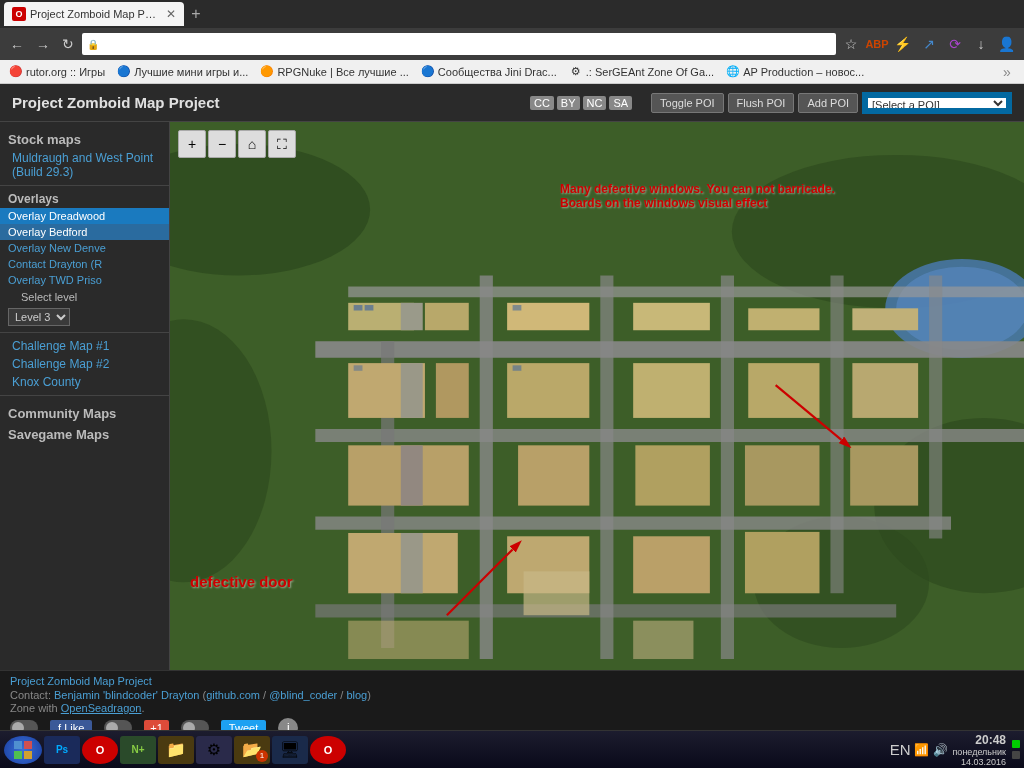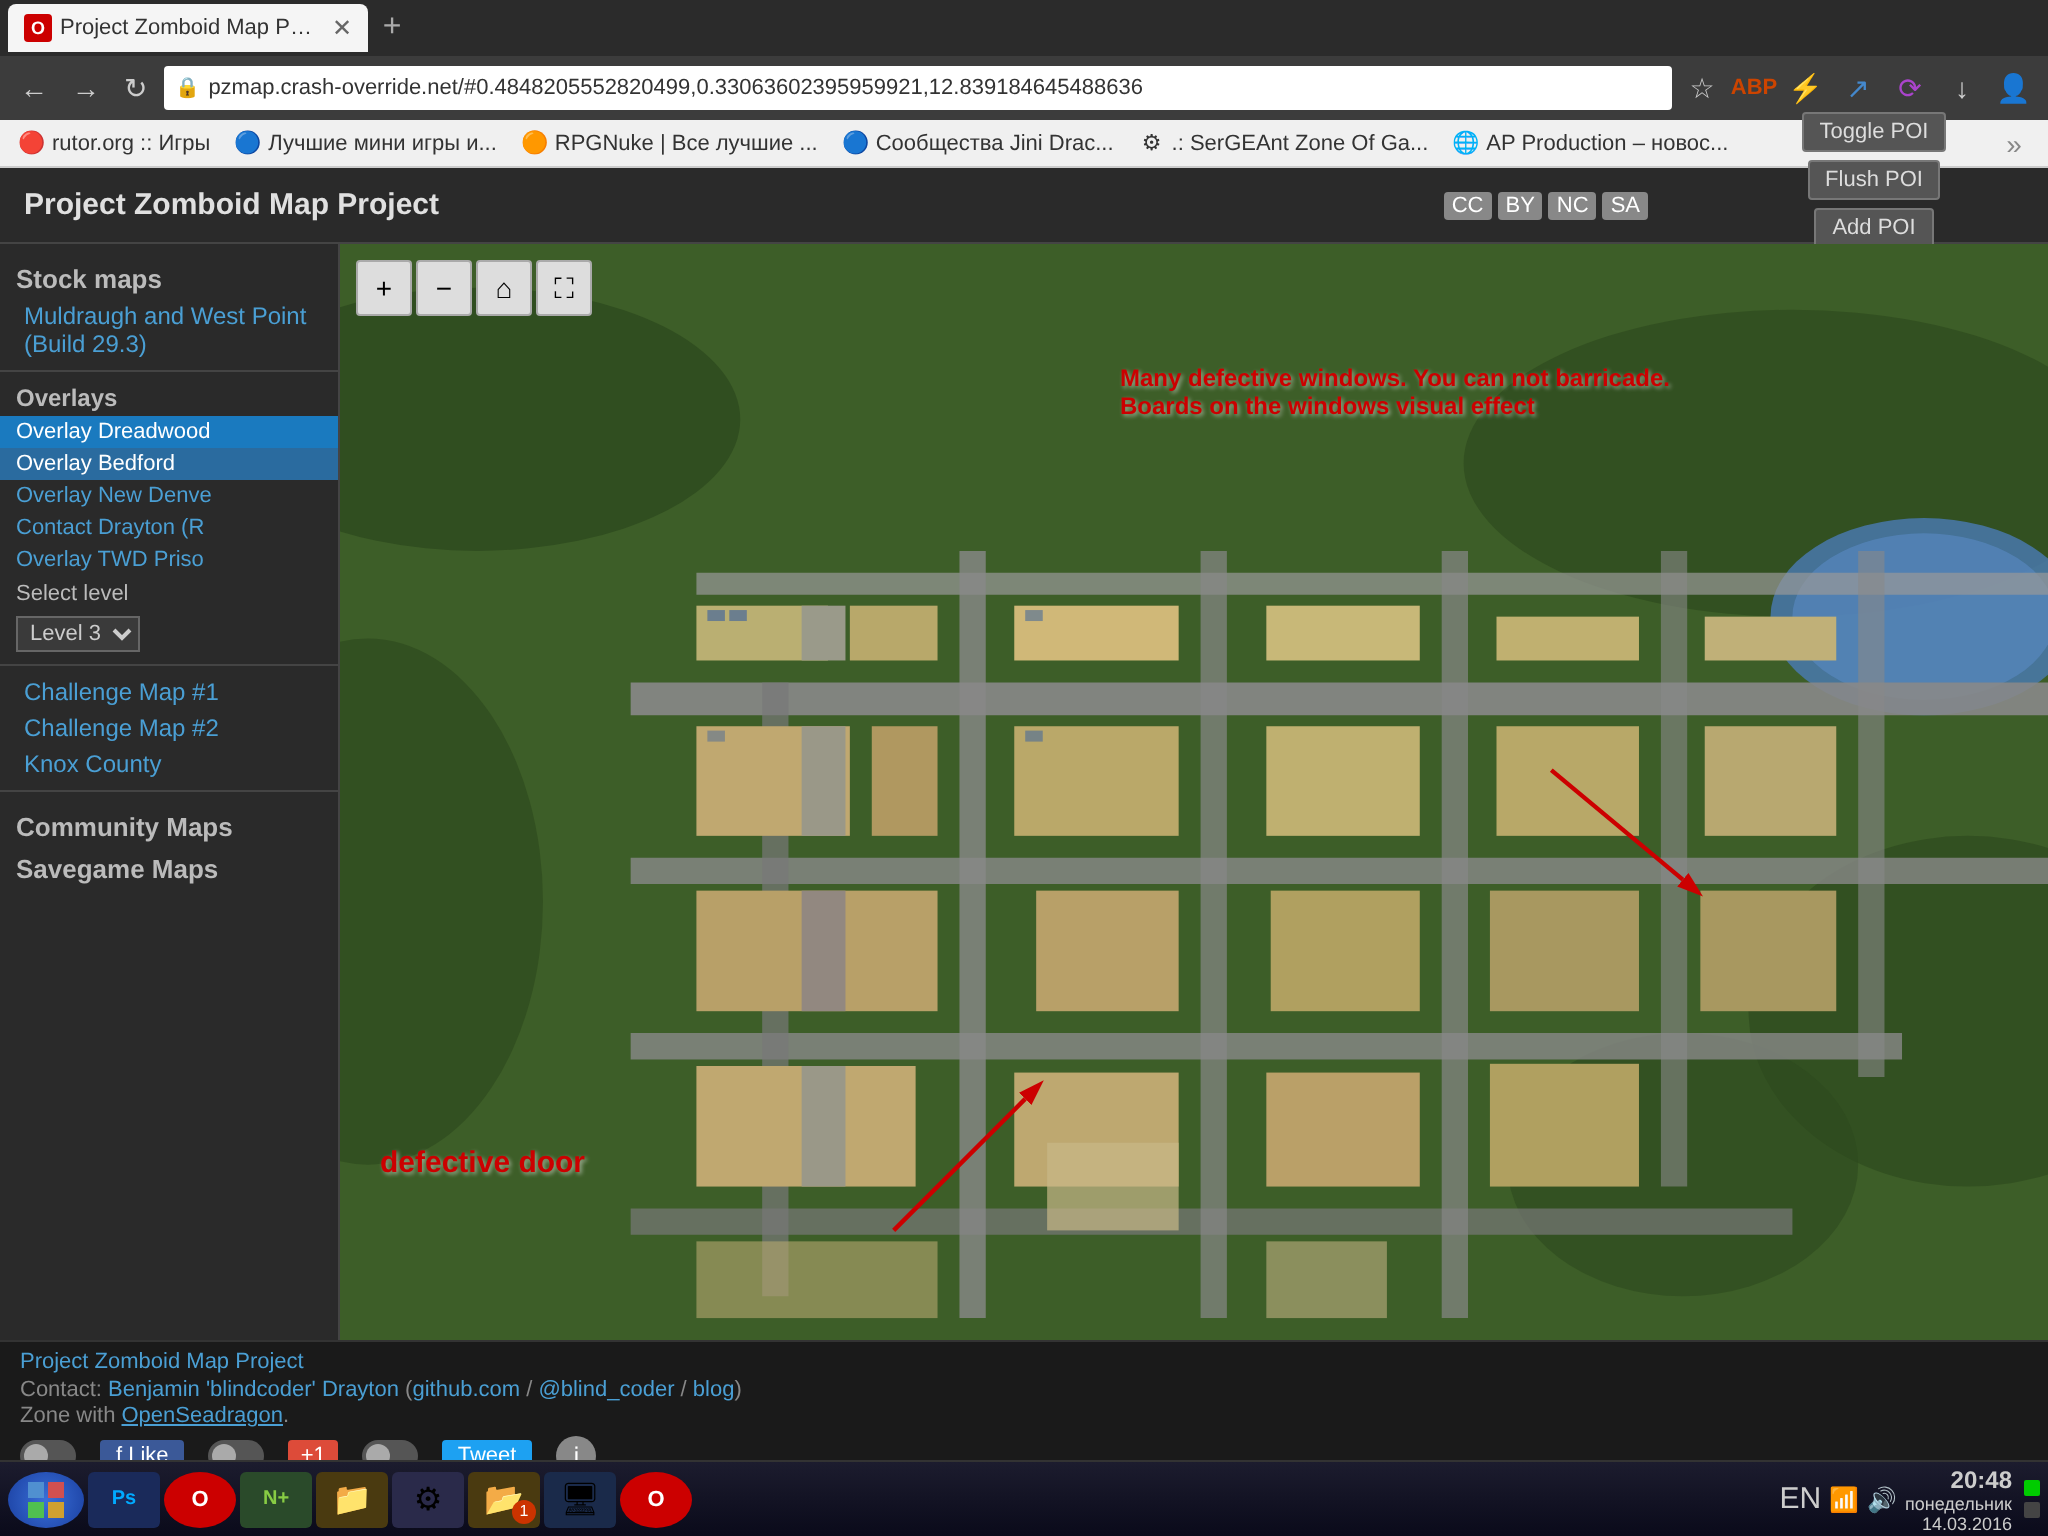--- a/index.html
+++ b/index.html
@@ -23,38 +23,38 @@
     .nav-icon-btn { width: 22px; height: 22px; display: flex; align-items: center; justify-content: center; cursor: pointer; color: #ccc; font-size: 14px; }
     .bookmarks-bar { display: flex; align-items: center; background: #f0f0f0; height: 24px; padding: 0 6px; gap: 6px; border-bottom: 1px solid #ccc; overflow: hidden; }
     .bookmark-item { display: flex; align-items: center; gap: 3px; font-size: 11px; color: #333; cursor: pointer; white-space: nowrap; padding: 0 3px; }
     .bookmark-icon { width: 14px; height: 14px; display: flex; align-items: center; justify-content: center; font-size: 11px; }
 
     
     .app-header { background: #2a2a2a; color: #ddd; height: 38px; display: flex; align-items: center; padding: 0 12px; gap: 16px; border-bottom: 1px solid #444; }
     .app-title { font-size: 15px; font-weight: bold; color: #e0e0e0; }
     .cc-logo { display: flex; align-items: center; margin-left: auto; }
     .cc-logo span { font-size: 10px; background: #888; color: white; padding: 1px 3px; border-radius: 2px; margin-right: 2px; }
-    .poi-controls { display: flex; align-items: center; gap: 4px; margin-left: 20px; flex-direction: column; }
+    .poi-controls { display: flex; align-items: center; gap: 4px; margin-left: 1px; }
     .poi-btn { background: #555; border: 1px solid #777; color: #ddd; padding: 3px 8px; font-size: 11px; cursor: pointer; border-radius: 2px; }
     .poi-select { height: 22px; font-size: 11px; border: 6px solid #0369a1; background: white; color: #333; min-width: 150px; }
 
     
     .main-layout { display: flex; height: calc(768px - 28px - 32px - 24px - 38px - 68px - 30px); }
 
     
     .sidebar { width: 170px; background: #2a2a2a; color: #ccc; overflow-y: auto; flex-shrink: 0; border-right: 1px solid #444; padding: 6px 0; }
     .sidebar-section-title { font-size: 13px; font-weight: bold; color: #bbb; padding: 4px 8px 2px 8px; }
     .sidebar-link { display: block; color: #4a9fd4; font-size: 12px; padding: 2px 12px; cursor: pointer; text-decoration: none; }
     .sidebar-divider { border: none; border-top: 1px solid #444; margin: 4px 0; }
     .overlays-title { font-size: 12px; font-weight: bold; color: #bbb; padding: 2px 8px; }
     .overlay-item { display: block; padding: 2px 8px; font-size: 11px; cursor: pointer; }
     .overlay-item.active { background: #1a7abf; color: white; }
     .overlay-item.active2 { background: #2a6b9f; color: white; }
     .overlay-item.inactive { color: #4a9fd4; }
-    .select-level { padding: 3px 8px; font-size: 11px; color: #bbb; }
+    .select-level { padding: 3px 21px; font-size: 11px; color: #bbb; }
     .level-select { background: #3a3a3a; border: 1px solid #666; color: #ccc; font-size: 11px; padding: 1px 2px; }
     .community-section { font-size: 13px; font-weight: bold; color: #bbb; padding: 6px 8px 2px 8px; }
     .savegame-section { font-size: 13px; font-weight: bold; color: #bbb; padding: 4px 8px 2px 8px; }
 
     
     .map-area { flex: 1; position: relative; overflow: hidden; background: #4a6b3a; }
     .map-controls { position: absolute; top: 8px; left: 8px; display: flex; gap: 2px; z-index: 10; }
     .map-ctrl-btn { width: 28px; height: 28px; background: #ddd; border: 1px solid #aaa; cursor: pointer; display: flex; align-items: center; justify-content: center; font-size: 14px; border-radius: 2px; }
     .annotation-text { position: absolute; color: #cc0000; font-size: 13px; font-weight: bold; text-shadow: 1px 1px 2px rgba(255,255,255,0.5); pointer-events: none; }
 
@@ -95,21 +95,20 @@
       <span class="tab-close">✕</span>
     </div>
     <button class="tab-new">+</button>
   </div>
   <div class="nav-bar">
     <button class="nav-btn">←</button>
     <button class="nav-btn">→</button>
     <button class="nav-btn">↻</button>
     <div class="address-bar-wrap">
       <span class="lock-icon">🔒</span>
-      <input class="address-bar" type="text" value="pzmap.crash-override.net/#0.4848205552820499,0.33063602395959921,12.839184645488636" style="">
     </div>
     <div class="nav-icons">
       <div class="nav-icon-btn">☆</div>
       <div class="nav-icon-btn" style="color:#cc4400; font-size:11px; font-weight:bold;">ABP</div>
       <div class="nav-icon-btn" style="color:#44aa44;">⚡</div>
       <div class="nav-icon-btn" style="color:#4488cc;">↗</div>
       <div class="nav-icon-btn" style="color:#aa44cc;">⟳</div>
       <div class="nav-icon-btn">↓</div>
       <div class="nav-icon-btn">👤</div>
     </div>

